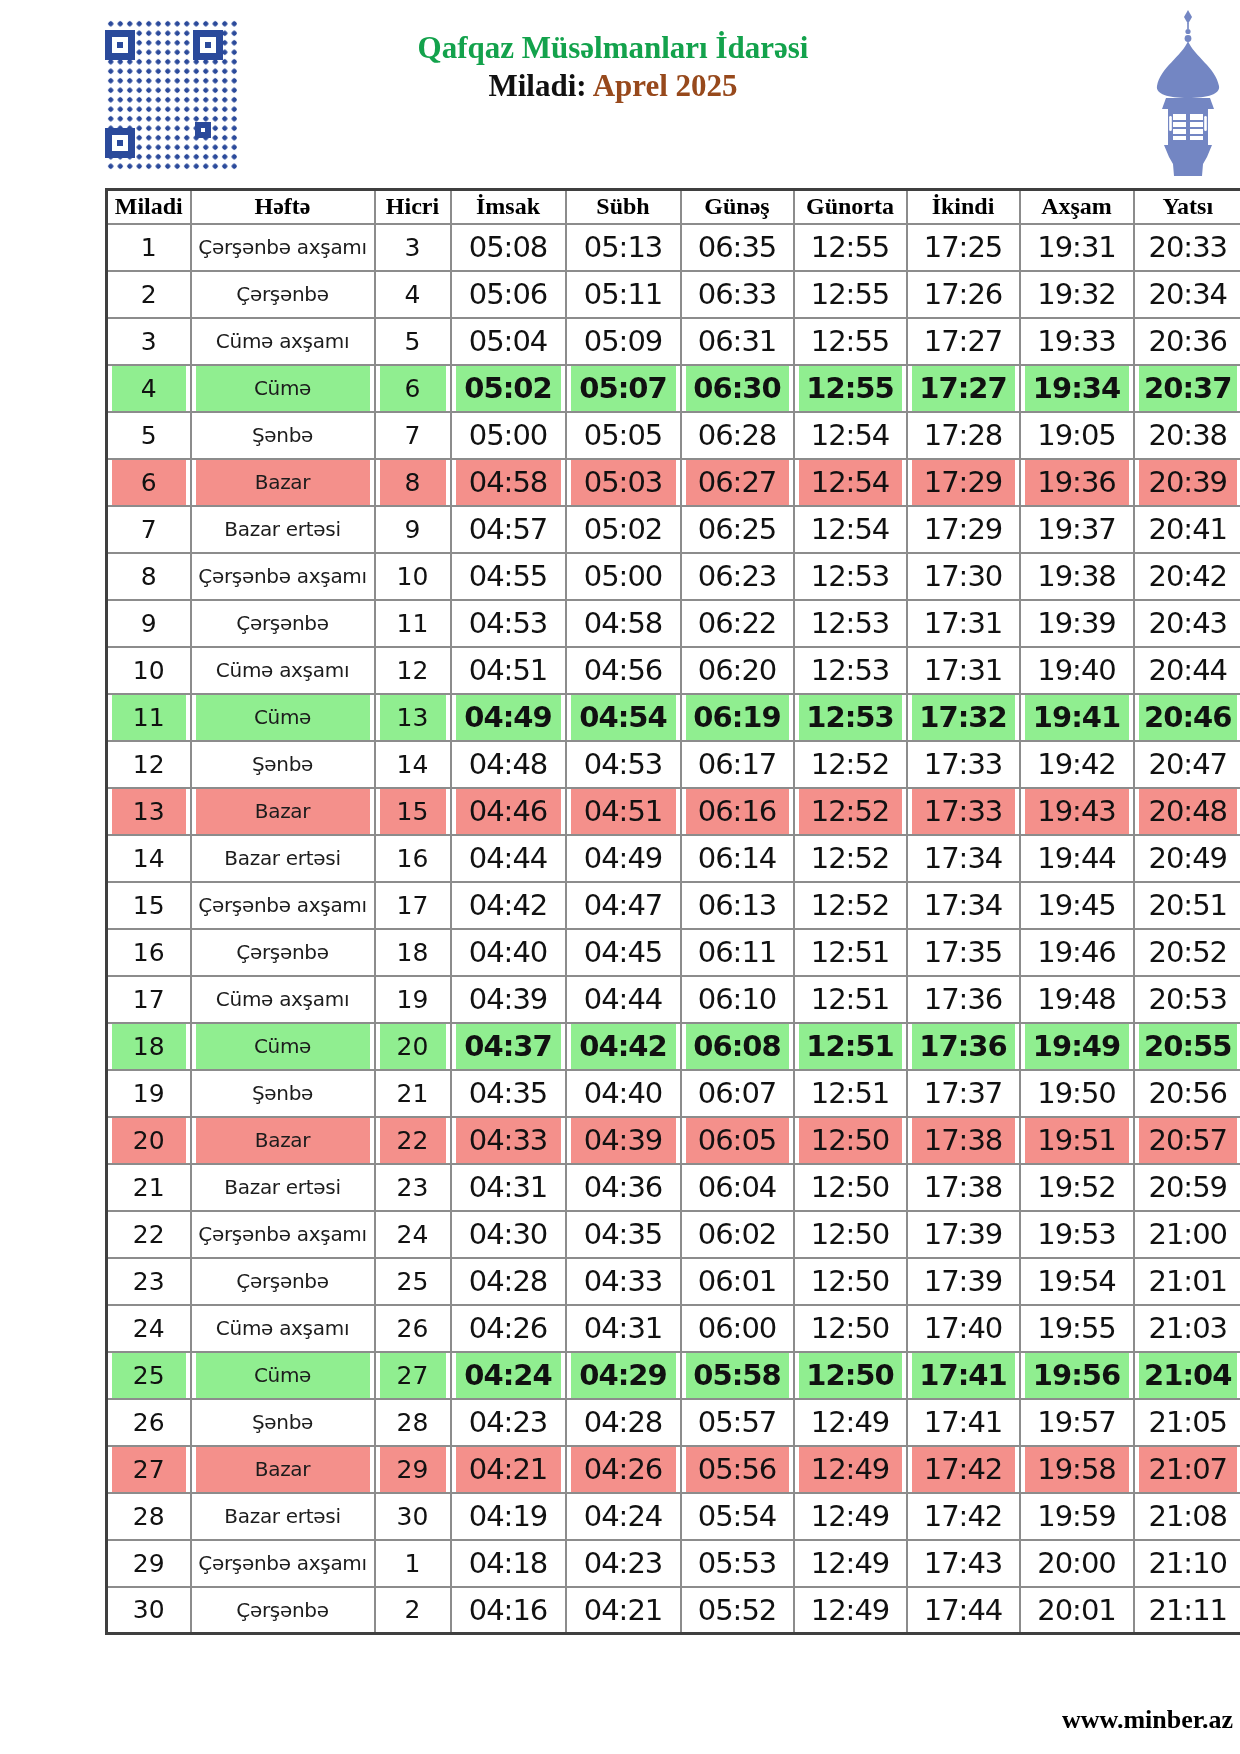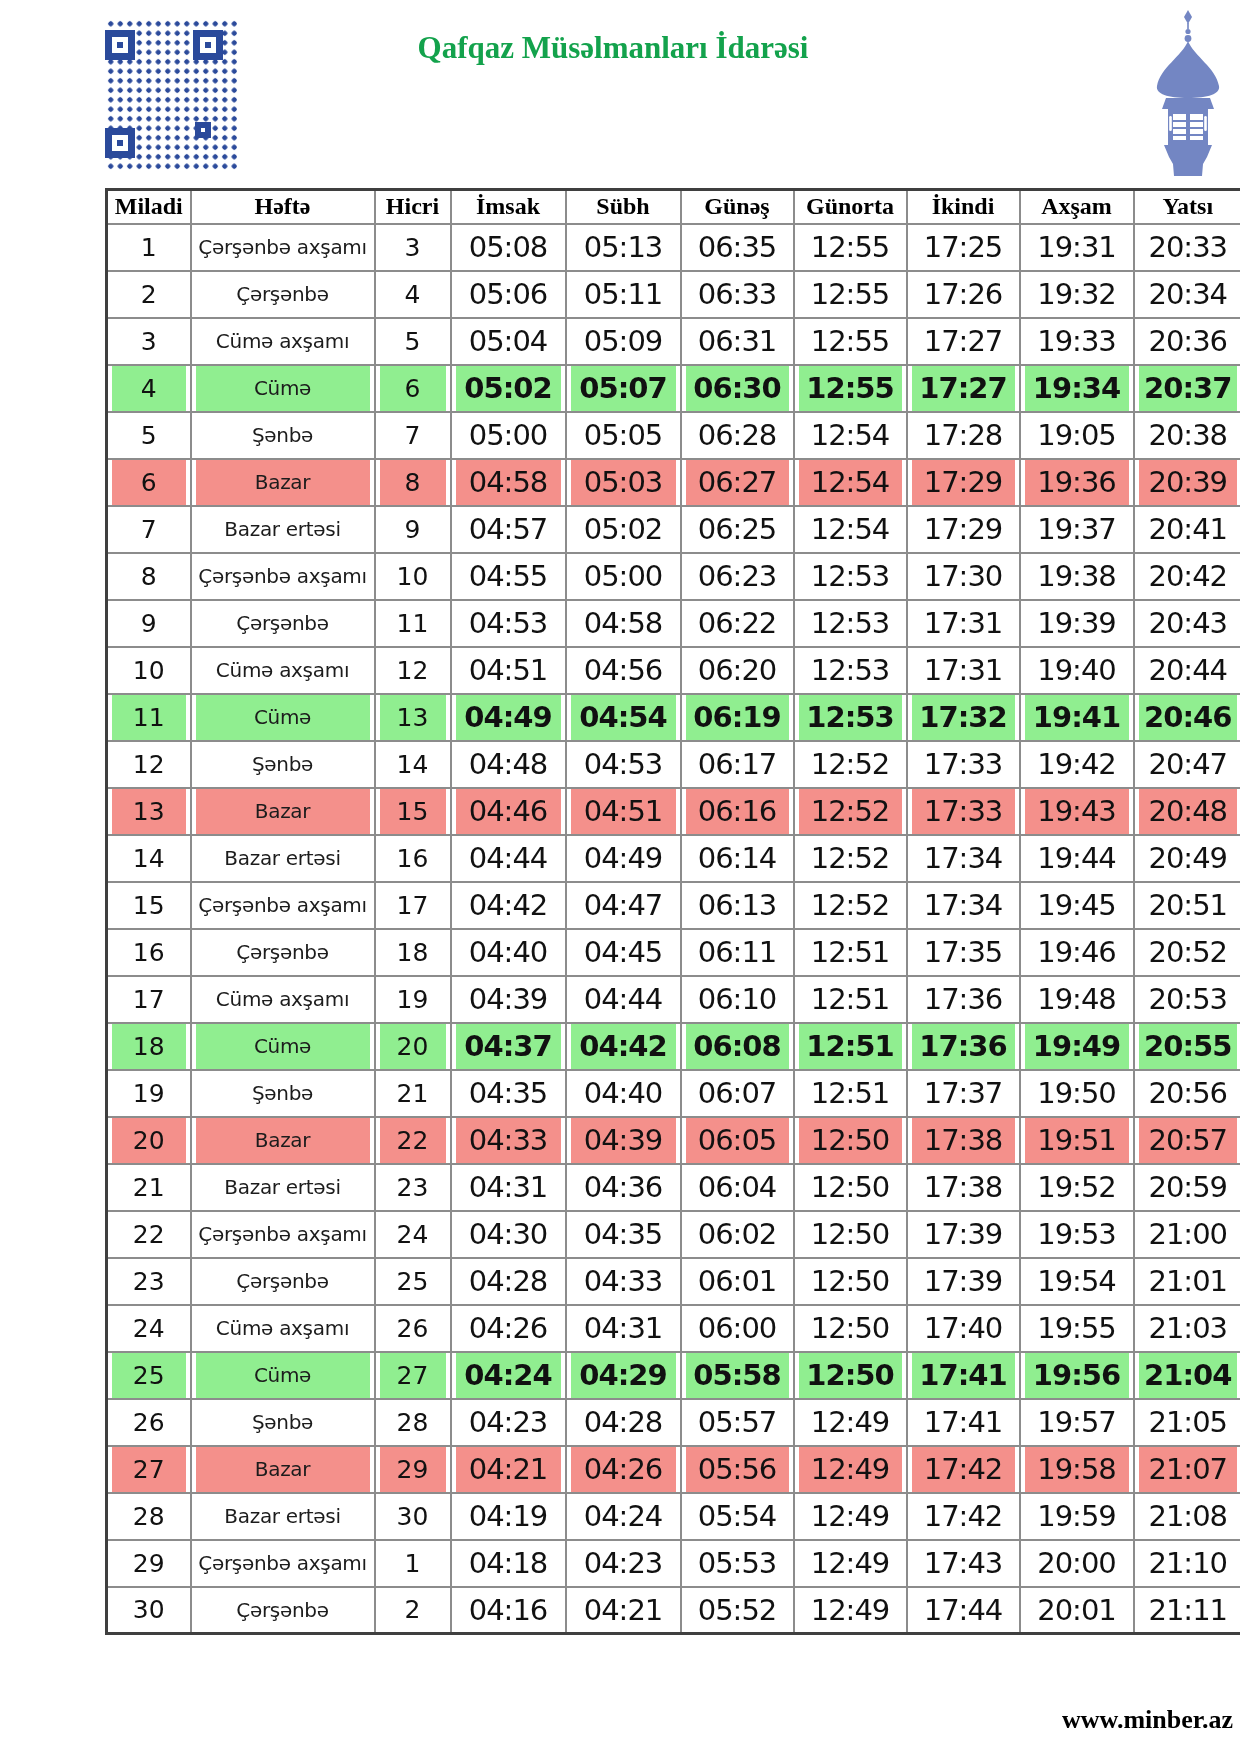--- a/index.html
+++ b/index.html
@@ -60,20 +60,21 @@
 
   <div class="qr">
     <div class="finder f1"></div>
     <div class="finder f2"></div>
     <div class="finder f3"></div>
     <div class="align"></div>
   </div>
 
   <div class="titles">
     <div class="t-org">Qafqaz Müsəlmanları İdarəsi</div>
+    <div class="t-meta"><span>Miladi:</span> <span class="v-brown">Aprel 2025</span></div>
   </div>
 
   <svg class="minaret" viewBox="0 0 92 168" xmlns="http://www.w3.org/2000/svg">
     <g fill="currentColor">
       <path d="M46 2 l4 7 -4 7 -4 -7 Z"></path>
       <rect x="45.2" y="15" width="1.6" height="6"></rect>
       <circle cx="46" cy="23.5" r="2.6"></circle>
       <circle cx="46" cy="30.5" r="3.4"></circle>
       <path d="M46 33 C40 48 18 60 15 78 C13.5 86 26 90 46 90 C66 90 78.5 86 77 78 C74 60 52 48 46 33 Z"></path>
       <path d="M24 90 h44 l4 11 h-52 Z"></path>

